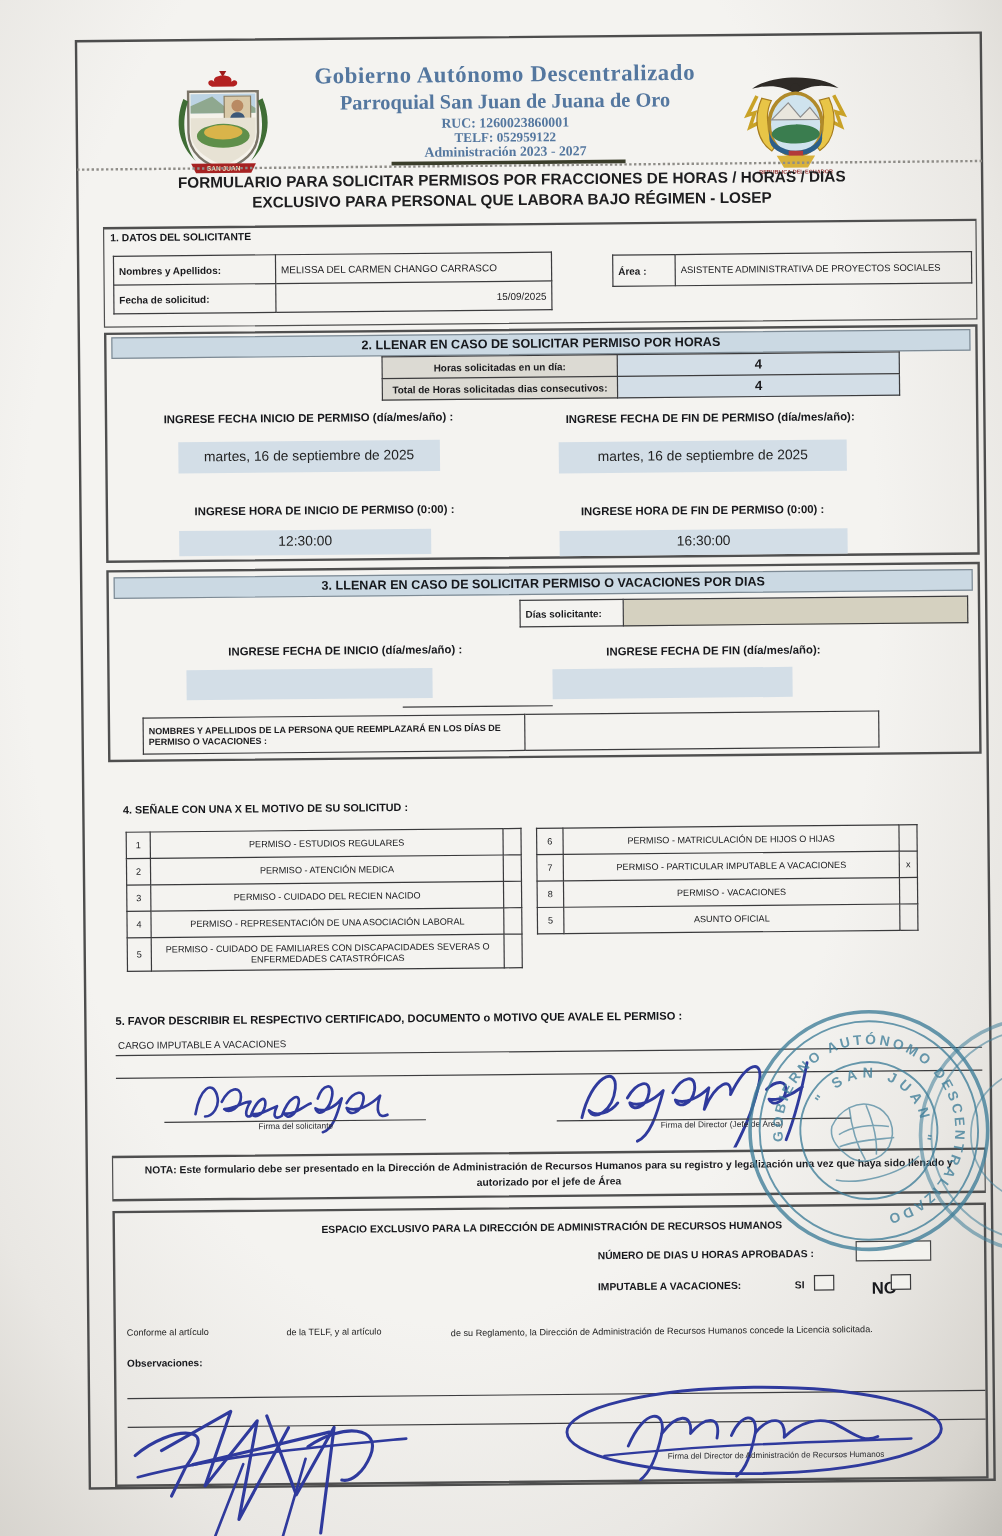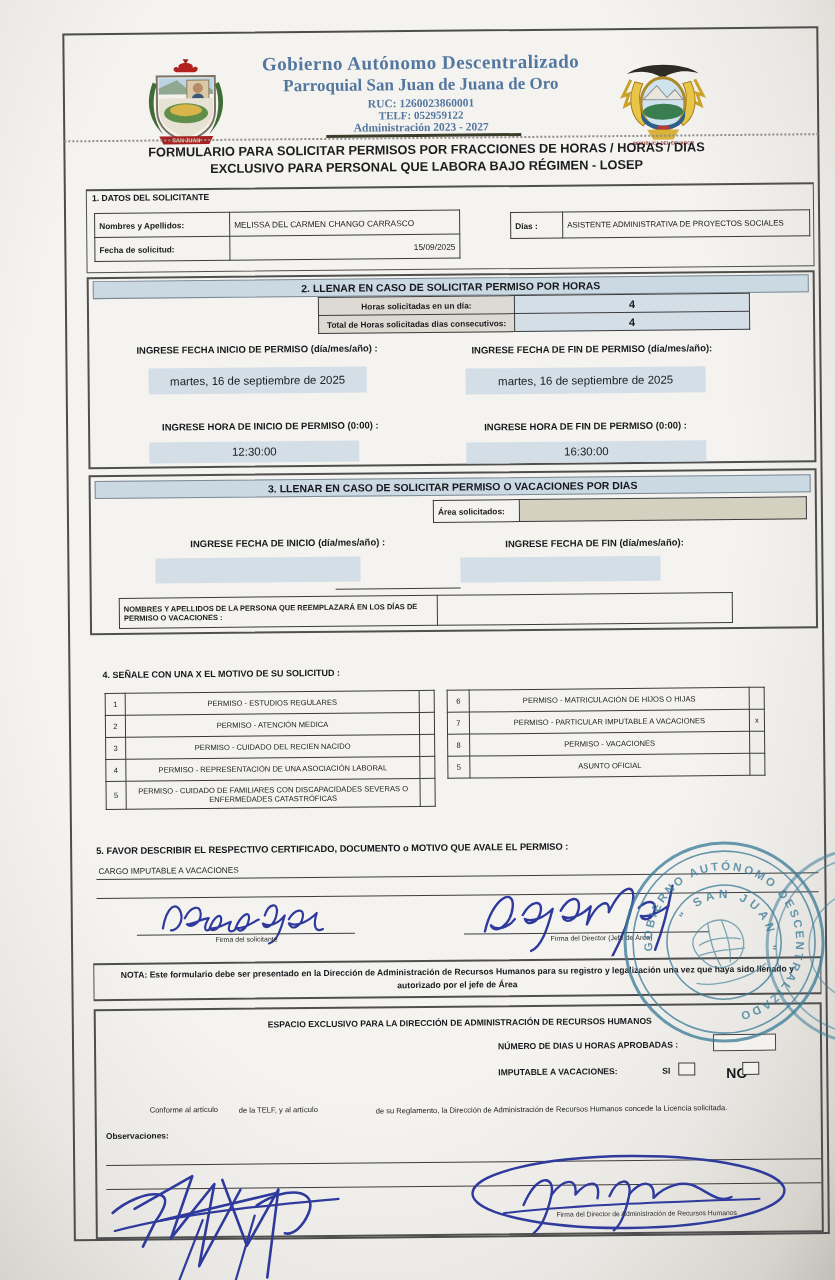--- a/index.html
+++ b/index.html
@@ -97,21 +97,21 @@
     <tr>
       <td class="k">Fecha de solicitud:</td>
       <td style="height:24px; text-align:right;">15/09/2025</td>
     </tr>
   </tbody>
       </table>
 
   <table class="abs kv" style="left:508px; top:213px; width:300px;">
     <tbody>
           <tr>
-      <td class="k" style="width:52px;">Días :</td>
+      <td class="k" style="width:52px;">Área :</td>
       <td style="height:26px; font-size:7.9px;">ASISTENTE ADMINISTRATIVA DE PROYECTOS SOCIALES</td>
     </tr>
   </tbody>
       </table>
 
   <div class="abs box" style="left:84px; top:274px; width:728px; height:192px;"></div>
   <div class="abs bar" style="left:90px; top:278px; width:716px; height:18px;">2. LLENAR EN CASO DE SOLICITAR PERMISO POR HORAS</div>
 
   <table class="abs kv" style="left:315px; top:296px; width:432px;">
     <tbody>
@@ -135,21 +135,21 @@
   <div class="abs lbl" style="left:480px; top:422px;">INGRESE HORA DE FIN DE PERMISO (0:00) :</div>
   <div class="abs fieldblue val" style="left:145px; top:440px; width:210px; height:21px; line-height:21px;">12:30:00</div>
   <div class="abs fieldblue val" style="left:462px; top:443px; width:240px; height:21px; line-height:21px;">16:30:00</div>
 
   <div class="abs box" style="left:84px; top:472px; width:728px; height:160px;"></div>
   <div class="abs bar" style="left:90px; top:478px; width:716px; height:18px;">3. LLENAR EN CASO DE SOLICITAR PERMISO O VACACIONES POR DIAS</div>
 
   <table class="abs kv" style="left:428px; top:500px; width:374px;">
     <tbody>
           <tr>
-      <td class="k" style="width:86px;">Área solicitados:</td>
+      <td class="k" style="width:86px;">Días solicitante:</td>
       <td class="fieldtan" style="height:22px;"></td>
     </tr>
   </tbody>
       </table>
 
   <div class="abs lbl" style="left:185px; top:536px;">INGRESE FECHA DE INICIO (día/mes/año) :</div>
   <div class="abs lbl" style="left:500px; top:539px;">INGRESE FECHA DE FIN (día/mes/año):</div>
   <div class="abs fieldblue val" style="left:150px; top:556px; width:205px; height:25px;"></div>
   <div class="abs fieldblue val" style="left:455px; top:558px; width:200px; height:25px;"></div>
   <div class="abs" style="left:330px; top:588px; width:125px; border-top:1.5px solid #3d3d3f;"></div>
@@ -247,21 +247,21 @@
 
   <div class="abs bold" style="left:488px; top:1042px; font-size:8.6px; color:#17181c;">NÚMERO DE DIAS U HORAS APROBADAS :</div>
   <div class="abs thinbox" style="left:703px; top:1037px; width:63px; height:17px; border-width:1.5px; background:#f3f2ee;"></div>
 
   <div class="abs bold" style="left:488px; top:1068px; font-size:8.6px; color:#17181c;">IMPUTABLE A VACACIONES:</div>
   <div class="abs bold" style="left:652px; top:1068px; font-size:8.6px; color:#17181c;">SI</div>
   <span class="abs checkbox" style="left:668px; top:1065px;"></span>
   <div class="abs bold" style="left:716px; top:1068px; font-size:14px; color:#17181c;">NO</div>
   <span class="abs checkbox" style="left:732px; top:1065px;"></span>
 
-  <div class="abs" style="left:95px; top:1103px; font-size:7.6px; color:#222;margin-left:44px;">Conforme al artículo</div>
+  <div class="abs" style="left:95px; top:1103px; font-size:7.6px; color:#222;">Conforme al artículo</div>
   <div class="abs" style="left:228px; top:1104px; font-size:7.6px; color:#222;">de la TELF, y al artículo</div>
   <div class="abs" style="left:365px; top:1106px; width:440px; font-size:7.6px; color:#222;">de su Reglamento, la Dirección de Administración de Recursos Humanos concede la Licencia solicitada.</div>
 
   <div class="abs bold" style="left:95px; top:1128px; font-size:8.4px; color:#17181c;">Observaciones:</div>
   <div class="abs hline" style="left:95px; top:1162px; width:715px; border-top-width:1.2px;"></div>
   <div class="abs hline" style="left:95px; top:1186px; width:715px; border-top-width:1.2px;"></div>
 
   <svg class="abs" style="left:95px; top:1148px;" width="240" height="132" viewBox="0 0 240 132">
     <path class="inkline" stroke-width="2.6" d="M6 62 C20 50 40 42 52 44 C64 46 58 58 48 72 L36 96"></path>
     <path class="inkline" stroke-width="2.6" d="M28 58 L86 26 L64 88 L108 34 L92 116 L134 40"></path>

